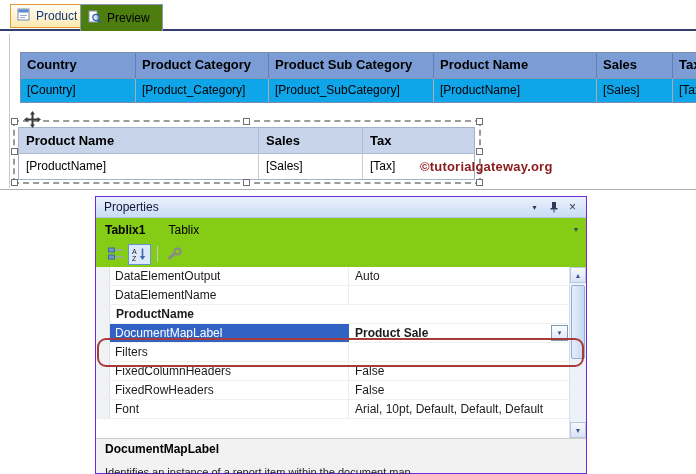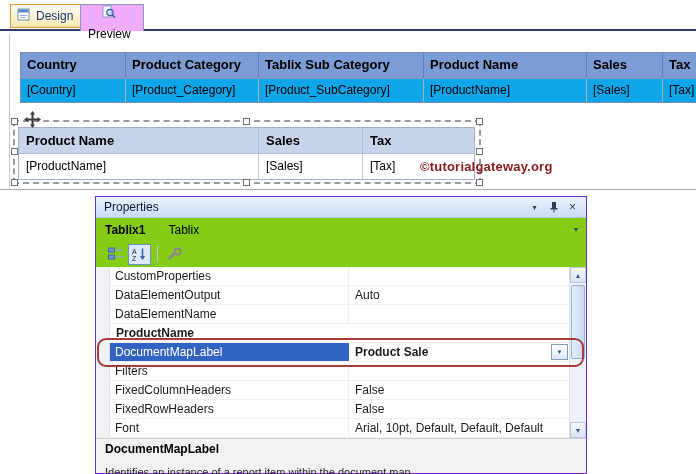--- a/index.html
+++ b/index.html
@@ -4,33 +4,33 @@
 <style>
   * { margin:0; padding:0; box-sizing:border-box; }
   html,body { background:#fff; }
   body { font-family:"Liberation Sans", sans-serif; }
   #screen { position:relative; width:696px; height:474px; overflow:hidden; background:#fff; color:#000; font-size:12px; }
 
   
   .tabstrip-line { position:absolute; left:0; top:29px; width:696px; height:2px; background:#333D6E; }
   .tab { position:absolute; top:4px; display:flex; align-items:center; gap:5px; font-size:12px; cursor:default; }
   .tab-design { left:10px; height:24px; padding:0 10px 0 6px; border:1px solid #E19A33; background:linear-gradient(#FFFEF8,#FBE8AE); color:#17397F; z-index:1; }
-  .tab-preview { left:80px; height:27px; padding:0 12px 0 7px; border:1px solid #8E99B5; border-bottom:none; background:#f0abfc; color:#000; z-index:3;flex-direction:column; }
+  .tab-preview { left:80px; height:27px; padding:0 12px 0 7px; border:1px solid #8E99B5; border-bottom:none; background:#4d7c0f; color:#000; z-index:3; }
 
   
   .v-edge { position:absolute; left:9px; top:34px; width:1px; height:154px; background:#C9C9C9; }
   .h-divider { position:absolute; left:0; top:189px; width:696px; height:1px; background:#ADADAD; }
 
   
   .tbl1 { position:absolute; left:20px; top:52px; width:676px; border:1px solid #7D8DB2; border-right:none; }
   .tbl1 .hrow { display:flex; height:25px; background:#7B9CD4; }
   .tbl1 .hcell { font-size:13px; font-weight:bold; padding:4px 0 0 6px; border-right:1px solid #647FB5; overflow:hidden; white-space:nowrap; }
   .tbl1 .drow { display:flex; height:24px; background:#0ea5e9; border-top:1px solid #8595B5; }
   .tbl1 .dcell { font-size:12px; padding:4px 0 0 6px; border-right:1px solid #ADADAD; overflow:hidden; white-space:nowrap; }
-  .c0{width:105px}.c1{width:133px}.c2{width:165px}.c3{width:163px}.c4{width:76px}.c5{flex:1;border-right:none!important}
+  .c0{width:115px}.c1{width:133px}.c2{width:165px}.c3{width:163px}.c4{width:76px}.c5{flex:1;border-right:none!important}
 
   
   .sel-rect { position:absolute; left:13px; top:120px; width:468px; height:64px; border:2px dashed #9B9B9B; pointer-events:none; z-index:2; }
   .handle { position:absolute; width:7px; height:7px; background:#fff; border:1px solid #6F6F6F; pointer-events:auto; }
   .tbl2 { position:absolute; left:18px; top:127px; width:457px; border:1px solid #A4B1CB; z-index:1; background:#fff; }
   .tbl2 .hrow { display:flex; height:26px; background:#C7D4E9; border-bottom:1px solid #ACBAD3; }
   .tbl2 .hcell { font-size:13px; font-weight:bold; padding:5px 0 0 7px; border-right:1px solid #B0BED6; overflow:hidden; white-space:nowrap; }
   .tbl2 .drow { display:flex; height:25px; background:#fff; }
   .tbl2 .dcell { font-size:12px; padding:5px 0 0 7px; border-right:1px solid #CACACA; overflow:hidden; white-space:nowrap; }
   .p0{width:240px}.p1{width:104px}.p2{flex:1;border-right:none!important}
@@ -81,41 +81,41 @@
   <div class="tabstrip-line"></div>
   <div class="tab tab-design">
     <span>
       <svg width="14" height="14">
           <rect x="1" y="1" width="11" height="11" fill="#fff" stroke="#7A8BB5"></rect>
           <rect x="1.5" y="1.5" width="10" height="3" fill="#5B87CE"></rect>
           <rect x="3" y="7" width="7" height="1" fill="#9AA8C8"></rect>
           <rect x="3" y="9" width="5" height="1" fill="#9AA8C8"></rect>
         </svg>
     </span>
-    <span>Design</span>
+    <span>Product</span>
   </div>
   <div class="tab tab-preview">
     <span>
       <svg width="14" height="14">
           <rect x="1" y="1" width="8" height="11" fill="#fff" stroke="#8A97B5"></rect>
           <circle cx="8" cy="7.5" r="3.2" fill="rgba(190,215,245,0.6)" stroke="#2F5FAE" stroke-width="1.2"></circle>
           <line x1="10.2" y1="9.8" x2="13" y2="12.8" stroke="#2F5FAE" stroke-width="1.6"></line>
         </svg>
     </span>
     <span>Preview</span>
   </div>
 
   <div class="v-edge"></div>
   <div class="h-divider"></div>
 
   <div class="tbl1">
     <div class="hrow">
       <div class="hcell c0">Country</div>
       <div class="hcell c1">Product Category</div>
-      <div class="hcell c2">Tablix Sub Category</div>
+      <div class="hcell c2">Product Sub Category</div>
       <div class="hcell c3">Product Name</div>
       <div class="hcell c4">Sales</div>
       <div class="hcell c5">Tax</div>
     </div>
     <div class="drow">
       <div class="dcell c0">[Country]</div>
       <div class="dcell c1">[Product_Category]</div>
       <div class="dcell c2">[Product_SubCategory]</div>
       <div class="dcell c3">[ProductName]</div>
       <div class="dcell c4">[Sales]</div>
@@ -205,25 +205,20 @@
         <svg width="15" height="14">
             <circle cx="10.5" cy="4.5" r="3" fill="none" stroke="#8A8A8A" stroke-width="2"></circle>
             <rect x="1" y="8.2" width="8.5" height="3" rx="1" fill="#8A8A8A" transform="rotate(-42 4 10)"></rect>
           </svg>
       </span>
     </div>
 
     <div class="pg-grid">
       <div class="pg-rows">
 
-        <div class="pg-row">
-          <div class="pg-gutter"></div>
-          <div class="pg-name">CustomProperties</div>
-          <div class="pg-value"></div>
-        </div>
 
         <div class="pg-row">
           <div class="pg-gutter"></div>
           <div class="pg-name">DataElementOutput</div>
           <div class="pg-value">Auto</div>
         </div>
 
         <div class="pg-row">
           <div class="pg-gutter"></div>
           <div class="pg-name">DataElementName</div>

